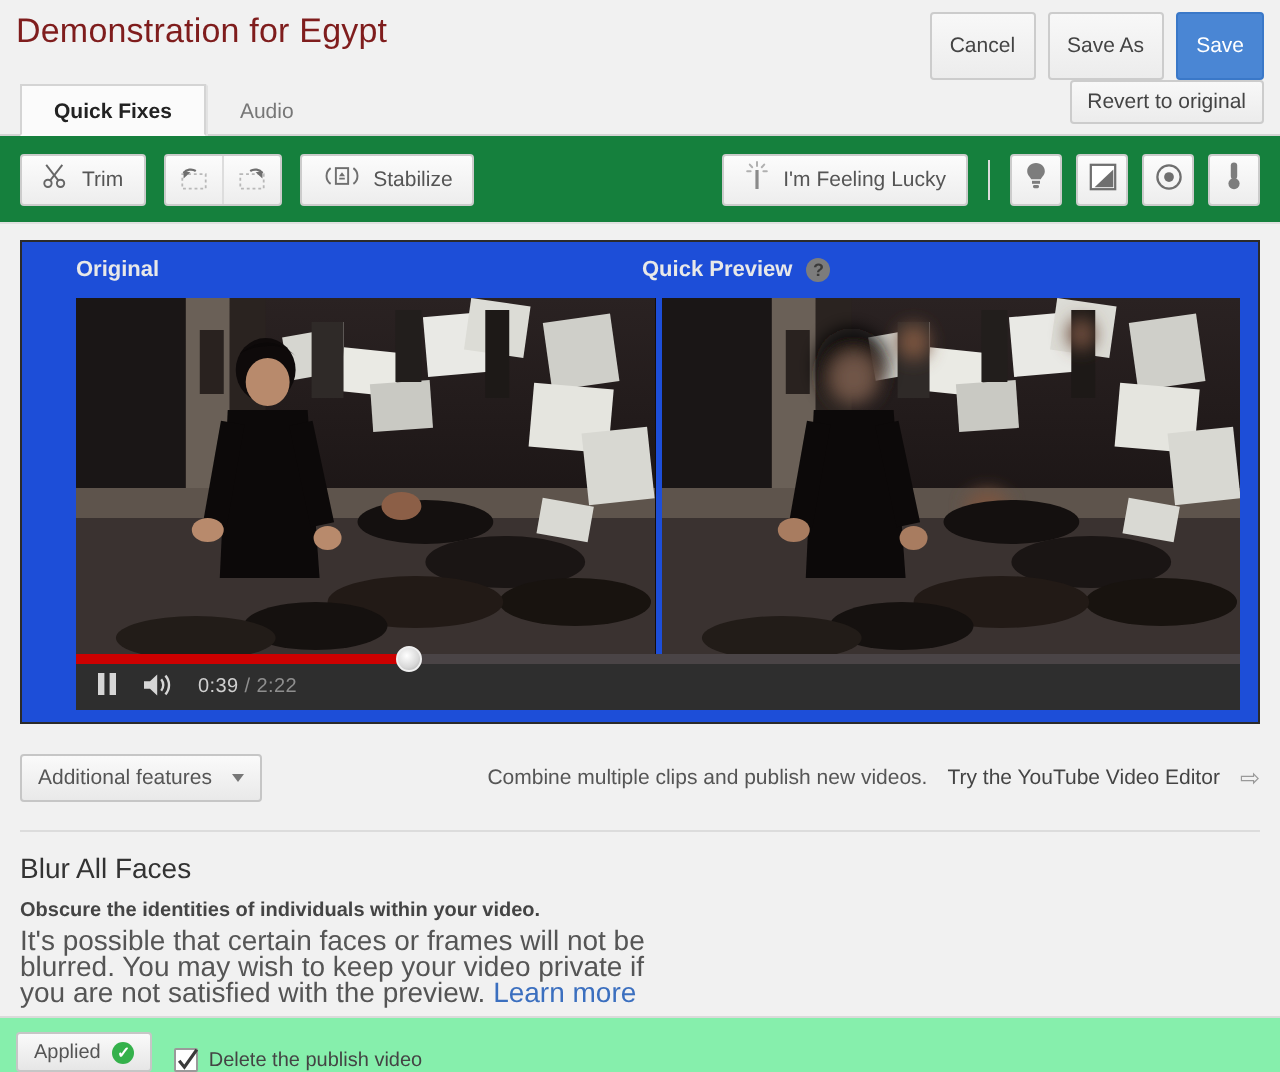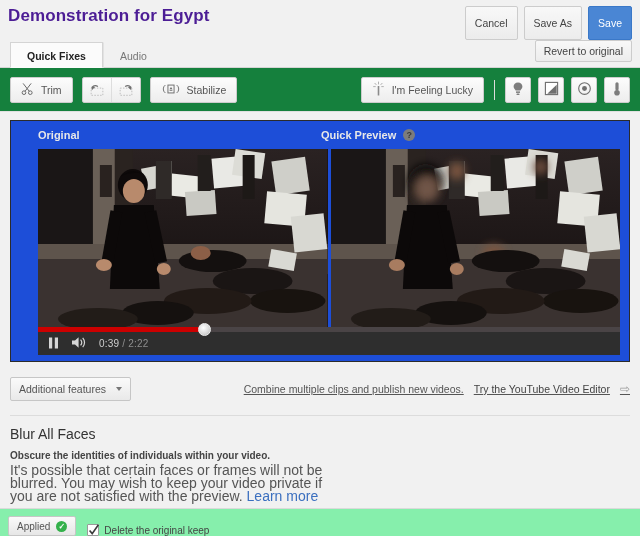--- a/index.html
+++ b/index.html
@@ -28,22 +28,22 @@
     position: relative;
     height: 38px;
     padding: 0 10px;
     box-sizing: border-box;
   }
   .page-title {
     position: absolute;
     left: 8px;
     top: 6px;
     font-size: 17px;
-    font-weight: bold;
-    color: #4c1d95;
+    font-weight: normal;
+    color: #7f1d1d;
     letter-spacing: 0.1px;
   }
   .header-actions {
     position: absolute;
     right: 8px;
     top: 6px;
     display: flex;
     gap: 6px;
   }
   .btn {
@@ -315,21 +315,20 @@
     border-right: 3.5px solid transparent;
     border-top: 4px solid #777;
   }
   .features-right {
     margin-left: auto;
     display: flex;
     align-items: center;
     gap: 10px;
     font-size: 10.5px;
     color: #555;
-    text-decoration: underline;
   }
   .features-right a {
     color: #444;
     text-decoration: none;
     cursor: pointer;
   }
   .arrow-ico { color: #9a9a9a; font-size: 12px; }
 
   .hr {
     height: 1px;
@@ -728,17 +727,17 @@
     <div class="applied-btn">
       <span>Applied</span>
       <span class="green-check" style="background: rgb(52, 177, 75);">✓</span>
     </div>
     <label class="chk-row">
       <span class="chkbox">
         <svg width="12" height="13" viewBox="0 0 12 13" style="display: block;">
           <path d="M1.6 6.4 L4.2 9.6 L10.4 0.8" fill="none" stroke="#3a3a3a" stroke-width="1.6"></path>
         </svg>
       </span>
-      <span>Delete the original keep</span>
+      <span>Delete the publish video</span>
     </label>
   </div>
 
 </div>
 
 </body></html>

